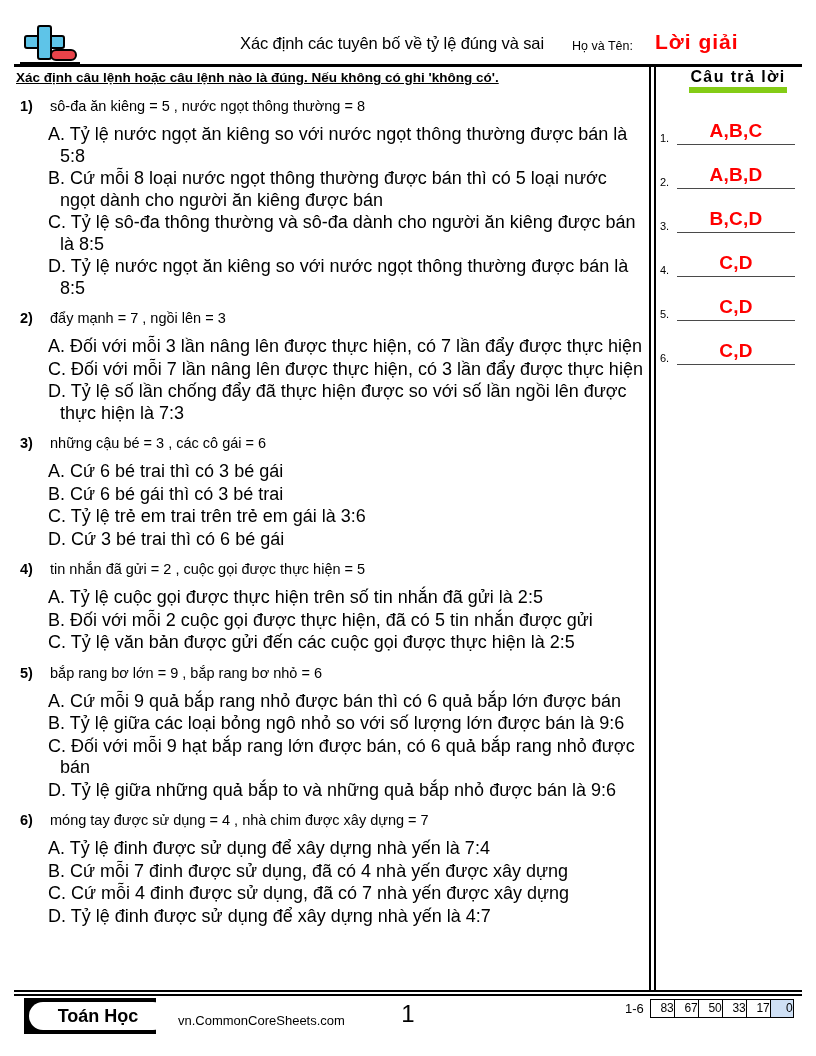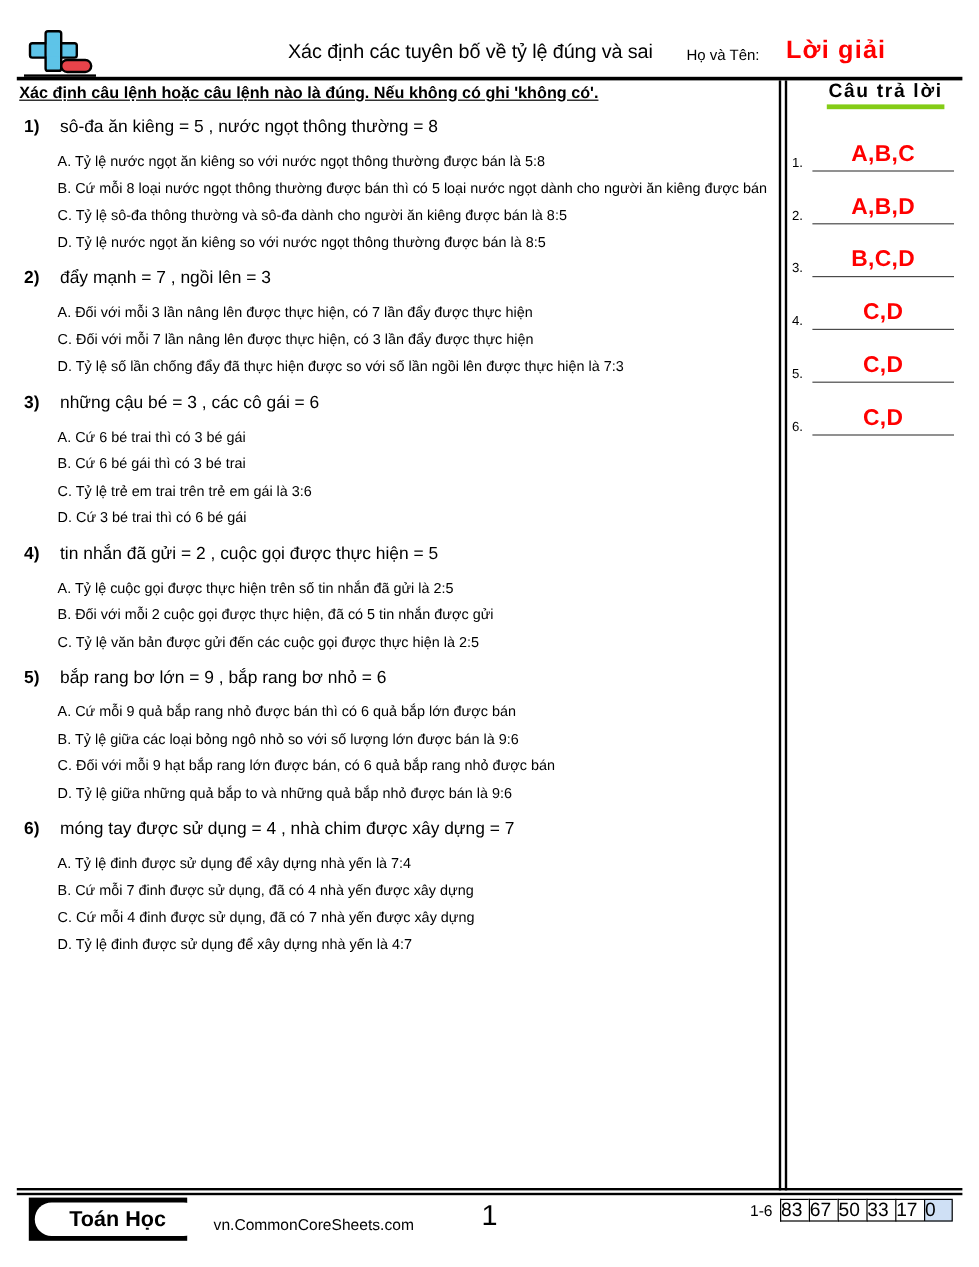--- a/index.html
+++ b/index.html
@@ -172,39 +172,39 @@
   .q-num {
     position: absolute;
     left: 6px;
     top: 0;
     font-weight: bold;
     font-size: 14.5px;
   }
   .q-opt {
     position: relative;
     padding-left: 46px;
-    font-size: 12px;
+    font-size: 18px;
     line-height: 21.5px;
     margin-bottom: 1px;
     text-indent: -12px;
   }
 
   
   #answers {
     position: absolute;
     left: 660px;
     top: 68px;
     width: 150px;
   }
   #answers-title {
     font-size: 16px;
     font-weight: bold;
     text-align: center;
     letter-spacing: 1.4px;
-    border-bottom: 4px solid #84cc16;
+    border-bottom: 6px solid #84cc16;
     display: inline-block;
     padding: 0 1px 1px 1px;
     margin-left: 6px;
   }
   .ans-row {
     position: relative;
     height: 44px;
   }
   .ans-num {
     position: absolute;
@@ -304,23 +304,23 @@
   #score-range {
     font-size: 13px;
     line-height: 19px;
     padding-right: 6px;
     white-space: nowrap;
   }
   .score-cell {
     width: 24px;
     border: 1px solid #000;
     border-right: none;
-    font-size: 16px;
+    font-size: 12px;
     line-height: 17px;
-    text-align: left;
+    text-align: right;
     background: #ffffff;
     box-sizing: border-box;
   }
   .score-cell:last-child {
     border-right: 1px solid #000;
   }
   .score-cell.hl {
     background: #cfe0f5;
   }
 </style>

